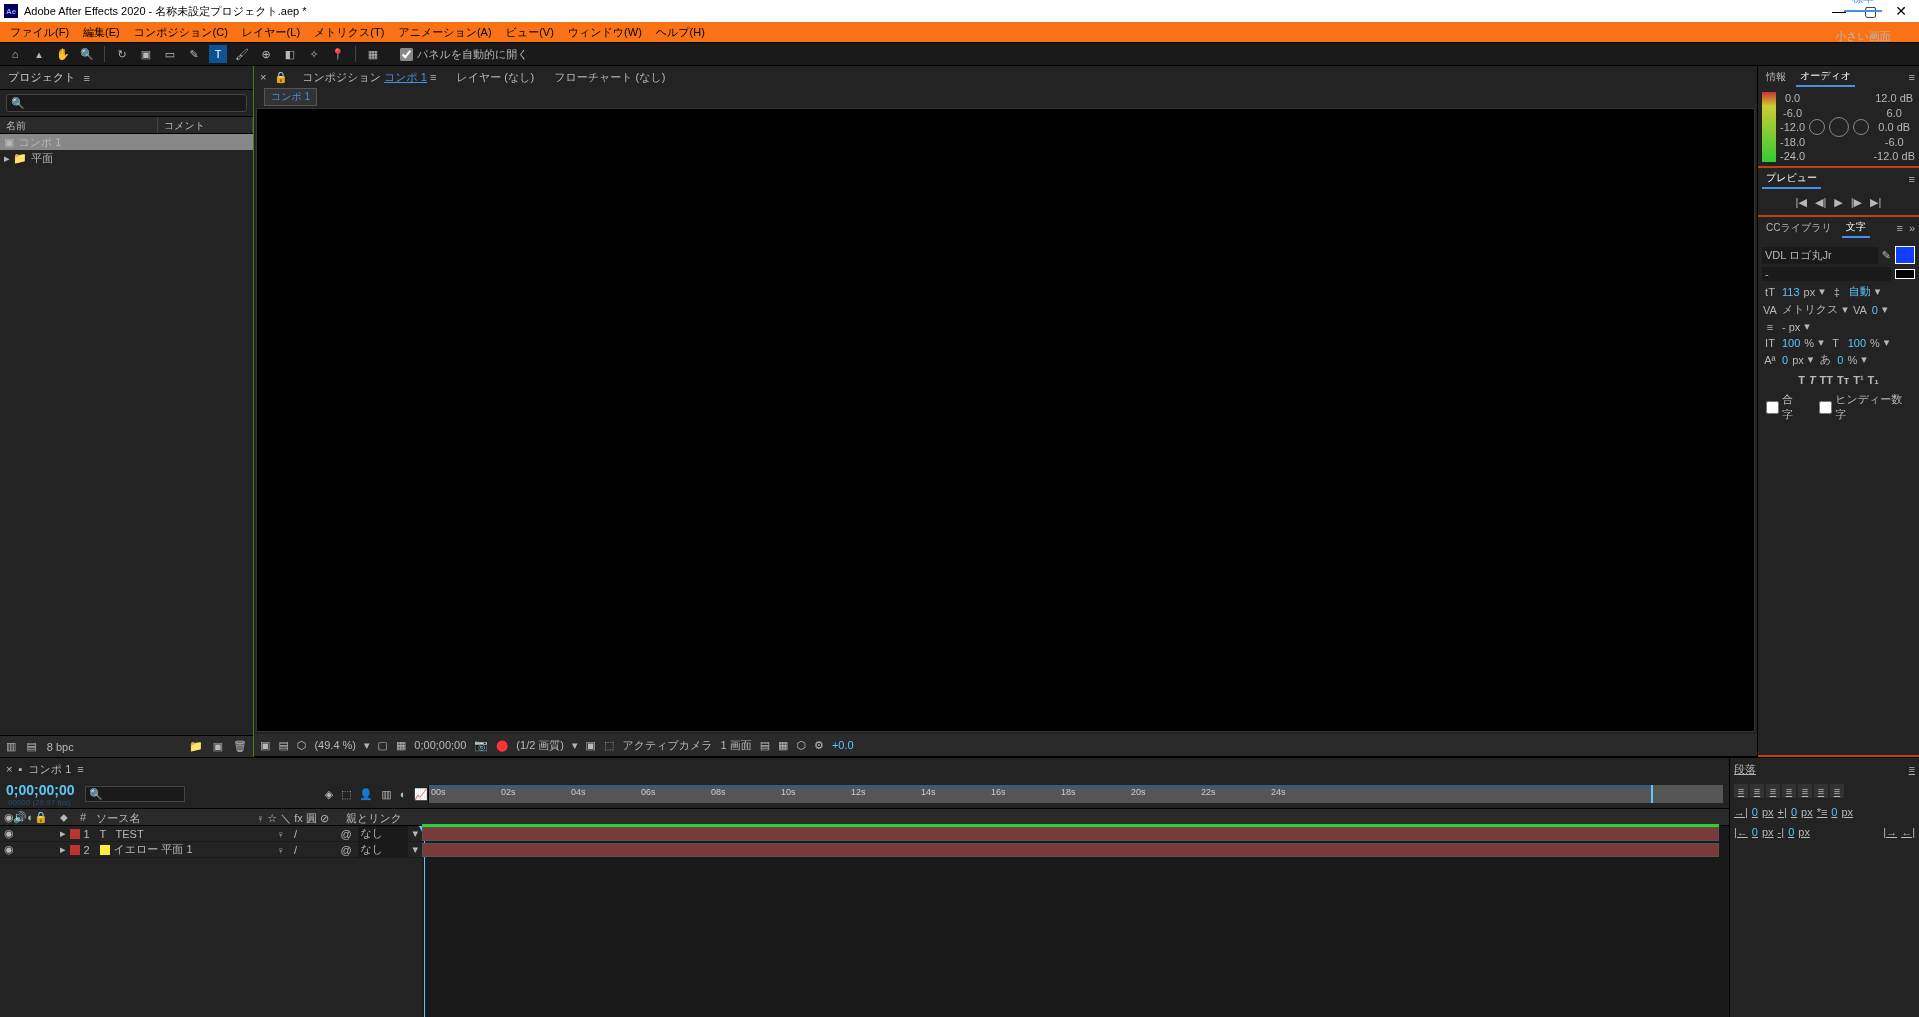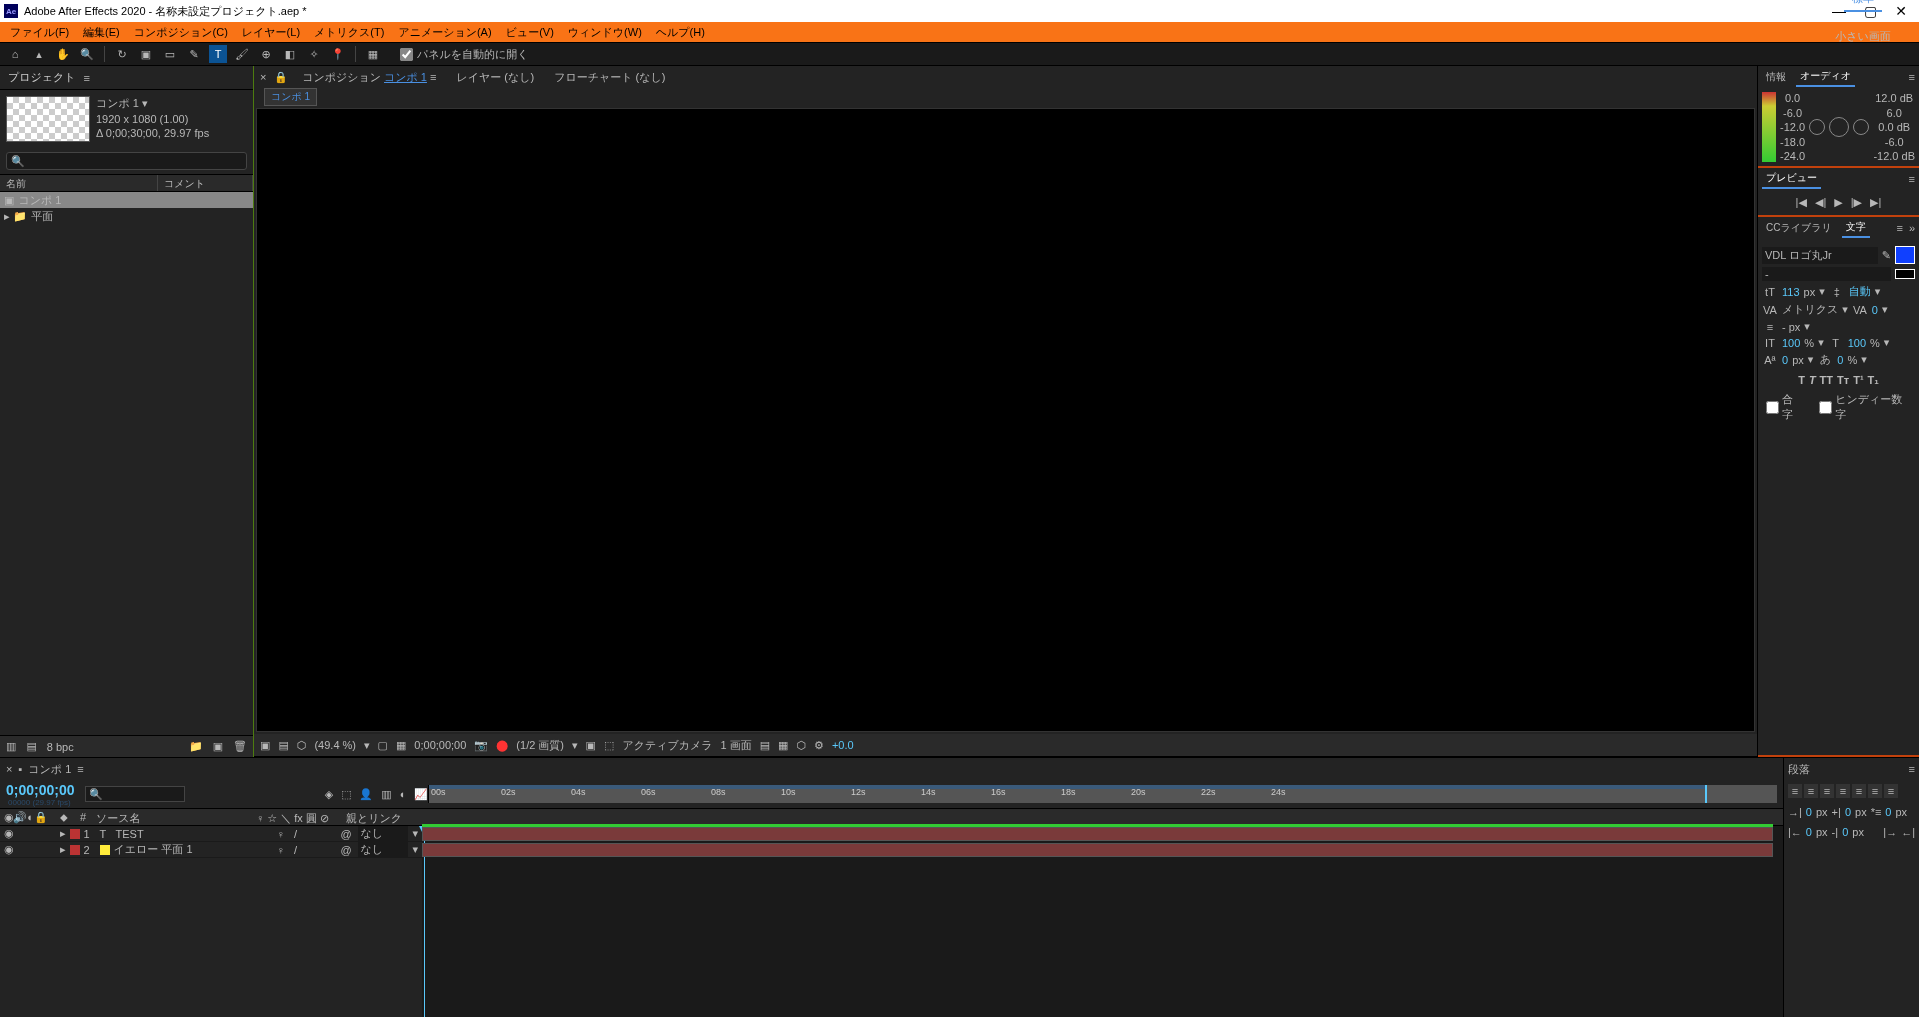--- a/index.html
+++ b/index.html
@@ -93,21 +93,21 @@
 .tl-end { position: absolute; top: 0; right: 70px; width: 2px; height: 18px; background: #5ac8fa; }
 .tl-body { flex: 1; display: flex; }
 .tl-layers { width: 422px; background: #232323; }
 .tl-layer { height: 16px; display: flex; align-items: center; padding: 0 4px; gap: 4px; border-bottom: 1px solid #1a1a1a; font-size: 10px; }
 .tl-layer .sq { width: 10px; height: 10px; }
 .tl-layer .sq.red { background: #b33; }
 .tl-layer .sq.yellow { background: #ffeb3b; }
 .tl-tracks { flex: 1; background: #1a1a1a; position: relative; }
 .tl-bar { position: absolute; height: 14px; left: 0; right: 10px; top: 1px; background: #7a3a3a; border: 1px solid #555; }
 .tl-bar.green { top: -2px; height: 3px; background: #3c3; border: none; }
-.paragraph { width: 136px; background: #232323; border-left: 1px solid #000; }
+.paragraph { width: 190px; background: #232323; border-left: 1px solid #000; text-decoration: underline; }
 .para-row { display: flex; gap: 4px; padding: 4px; align-items: center; font-size: 10px; }
 .para-row .pv { color: #5ac8fa; }
 .align-btns { display: flex; gap: 2px; padding: 4px; }
 .align-btns span { width: 14px; height: 14px; background: #333; cursor: pointer; display: flex; align-items: center; justify-content: center; }
 </style>
 </head>
 <body>
 
 <div class="titlebar">
   <div class="logo">Ae</div>
@@ -166,28 +166,20 @@
   </div>
 </div>
 
 <div class="main">
 
   <div class="left-col">
     <div class="project-panel">
       <div class="panel-tab">
         <span class="tab-label">プロジェクト</span>
         <span class="menu-icon">≡</span>
-      </div>
-      <div class="comp-info">
-        <div class="comp-thumb"></div>
-        <div class="comp-meta">
-          <span>コンポ 1 ▾</span>
-          <span>1920 x 1080 (1.00)</span>
-          <span>Δ 0;00;30;00, 29.97 fps</span>
-        </div>
       </div>
       <input class="proj-search" placeholder="🔍" style="">
       <div class="proj-header">
         <div class="col" style="width:158px">名前</div>
         <div class="col" style="flex:1">コメント</div>
       </div>
       <div class="proj-list">
         <div class="proj-row selected">
           <span>▣</span>
           <span>コンポ 1</span>

